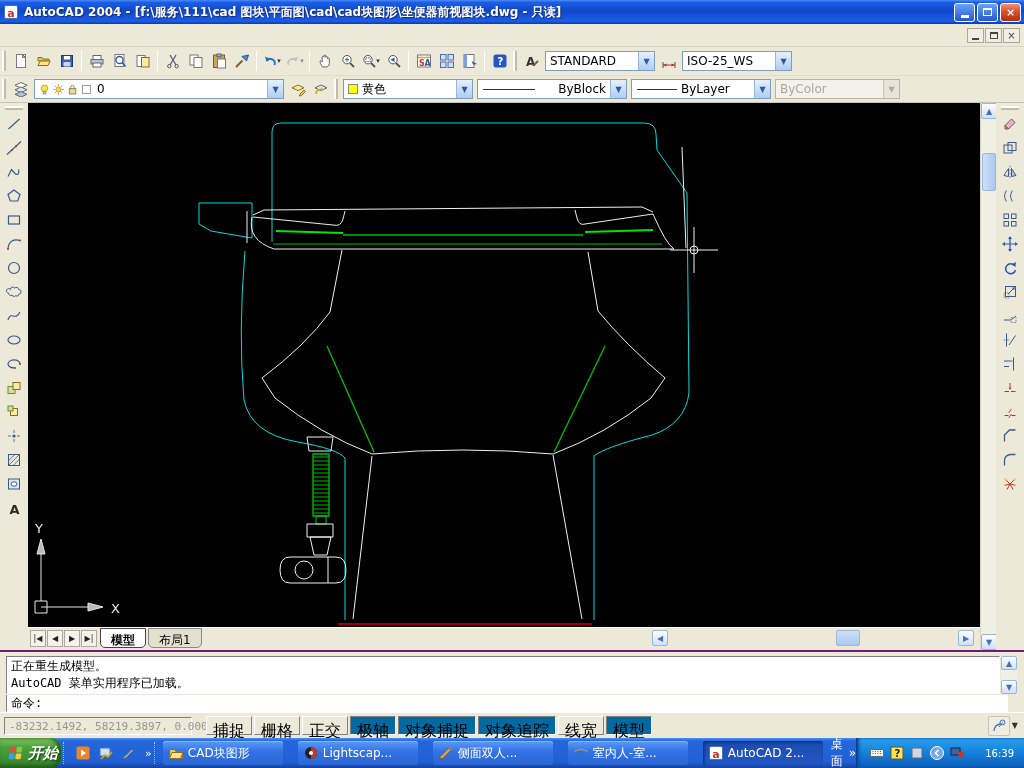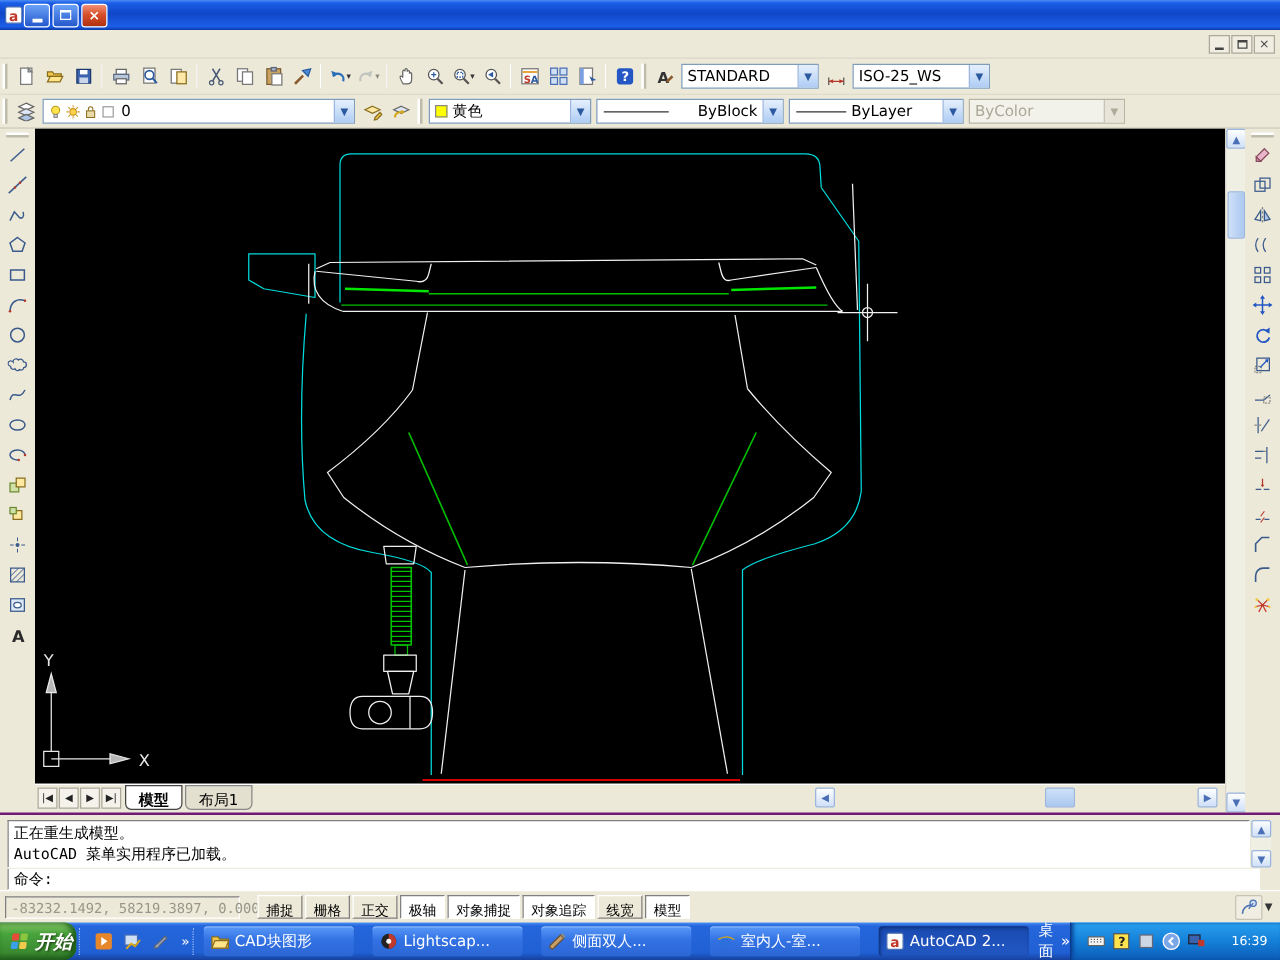--- a/index.html
+++ b/index.html
@@ -101,23 +101,23 @@
     border:1px solid; border-color:#808080 #fff #fff #808080; border-top:none; padding:0 4px;
     font-family:"DejaVu Sans Mono", monospace; font-size:12px; line-height:16px; }
 
   
   .statusbar { position:absolute; left:0; top:712px; width:1024px; height:26px; background:#ece9d8;
     border-top:1px solid #fff; display:flex; align-items:center; }
   .coords { width:188px; height:18px; margin-left:4px; border:1px solid;
     border-color:#808080 #fff #fff #808080; color:#9a968a;
     font-family:"DejaVu Sans Mono", monospace; font-size:11px; padding:2px 4px; white-space:nowrap; }
   .statusbtns { display:flex; gap:2px; margin-left:14px; }
-  .sbtn { height:19px; padding:4px 6px; border:1px solid; font-size:11px; white-space:nowrap; }
+  .sbtn { height:19px; padding:4px 6px; border:1px solid; font-size:16px; white-space:nowrap; }
   .sbtn.raised { border-color:#fff #808080 #808080 #fff; background:#ece9d8; }
-  .sbtn.pressed { border-color:#808080 #fff #fff #808080; background:#ffffff; }
+  .sbtn.pressed { border-color:#808080 #fff #fff #808080; background:#0369a1; }
   .s-right { margin-left:auto; display:flex; align-items:center; padding-right:6px; gap:2px; }
   .s-right .tbtn { width:22px; height:20px; border:1px solid #c8c4b4; background:#f0eee2; }
   .s-drop { font-size:8px; color:#333; }
 
   
   .taskbar { position:absolute; left:0; top:738px; width:1024px; height:30px;
     background:linear-gradient(180deg,#4a90f4 0%,#2666dc 9%,#2060d4 80%,#16419e 100%);
     display:flex; align-items:center; }
   .startbtn { width:101px; height:30px; border-radius:0 10px 10px 0; display:flex; align-items:center;
     background:linear-gradient(180deg,#8cc96a 0%,#48a43c 30%,#3a8a30 80%,#256020 100%);
@@ -145,20 +145,21 @@
 
 <div id="root">
 
   <div class="titlebar">
     <span class="appicon16" id="app-icon">
         <svg viewBox="0 0 16 16" width="16" height="16">
           <rect x="1.5" y="1.5" width="13" height="13" rx="1.5" fill="#fff" stroke="#4a6fb5"></rect>
           <text x="4.2" y="12.5" font-size="11" font-weight="bold" fill="#c0392b">a</text>
         </svg>
       </span>
+    <span class="ttext">AutoCAD 2004 - [f:\服务\111\cad 图块\平面图\cad\cad块图形\坐便器前视图块.dwg - 只读]</span>
     <span class="winbtns">
       <span class="wbtn">
           <span class="minbar"></span>
         </span>
       <span class="wbtn">
           <span class="restore"></span>
         </span>
       <span class="wbtn close">×</span>
     </span>
   </div>

